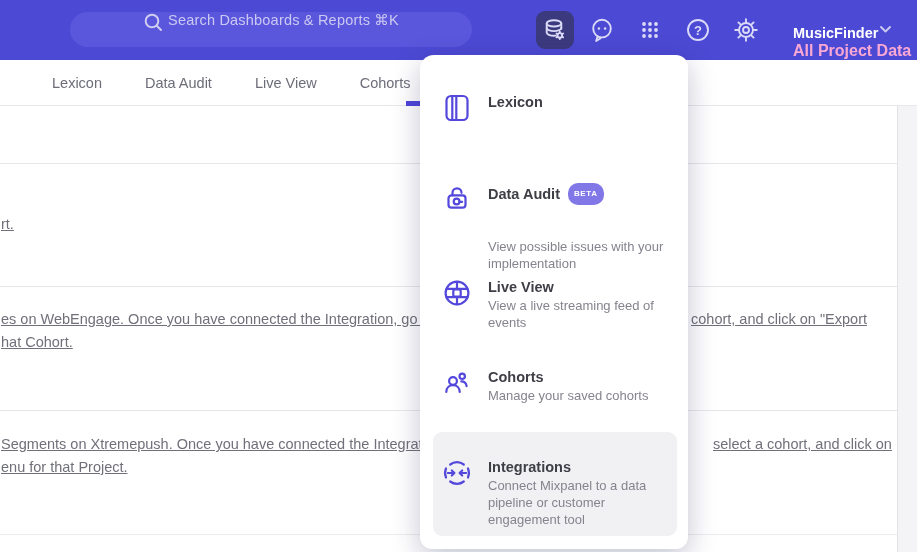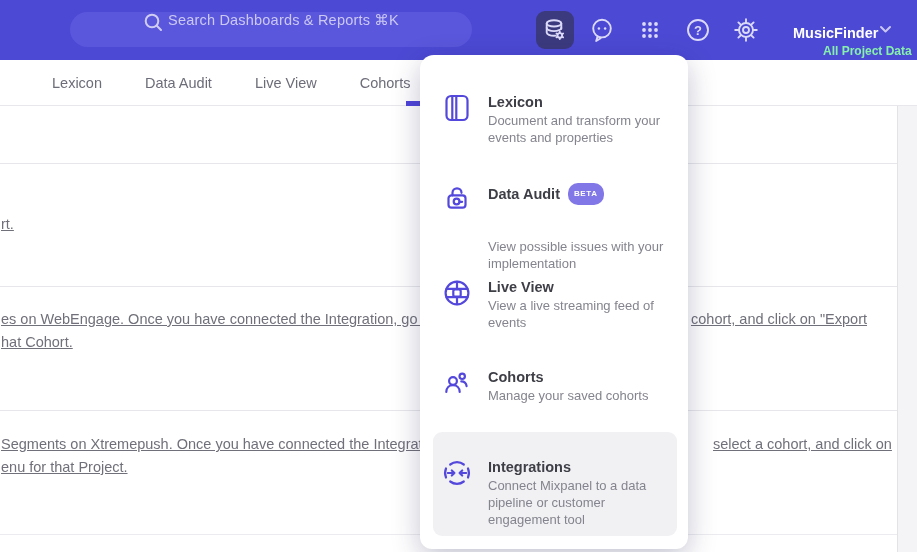--- a/index.html
+++ b/index.html
@@ -11,21 +11,21 @@
   .header { position:absolute; left:0; top:0; width:917px; height:60px; background:#4C49D4; z-index:5; }
   .search-pill { position:absolute; left:70px; top:12px; width:402px; height:35px;
                  background:#5B57DC; border-radius:18px; display:flex; align-items:flex-start;
                  justify-content:center; gap:4px; cursor:text; }
   .search-pill span { color:#CBC9F2; font-size:14.5px; letter-spacing:.2px; }
   .hicon { position:absolute; top:11px; width:38px; height:38px; border-radius:9px;
            display:flex; align-items:center; justify-content:center; cursor:pointer; }
   .hicon.active { background:#3C3A7E; }
   .project { position:absolute; left:793px; top:24px; cursor:pointer; }
   .project .pname { color:#fff; font-size:14.5px; font-weight:bold; line-height:19px; }
-  .project .pscope { color:#86efac; font-size:12px; font-weight:bold; line-height:16px;margin-left:30px; }
+  .project .pscope { color:#f9a8d4; font-size:16px; font-weight:bold; line-height:16px; }
   .chev { position:absolute; left:879px; top:25px; cursor:pointer; }
 
   
   .tabbar { position:absolute; left:0; top:60px; width:917px; height:46px; background:#fff;
             border-bottom:1px solid #E8E8EC; display:flex; align-items:center;
             padding-left:52px; gap:43px; z-index:1; }
   .tab { color:#6D6D7A; font-size:14.5px; cursor:pointer; white-space:nowrap; }
   .indicator { position:absolute; left:406px; top:101px; width:15px; height:5px;
                background:#4E44D9; z-index:2; }
 
@@ -162,21 +162,20 @@
     <div class="menu-item" style="top:38px;">
       <svg class="mi-icon" viewBox="0 0 30 30" fill="none" stroke="#5348DB" stroke-width="2.2" stroke-linejoin="round">
         <rect x="4.5" y="3" width="21" height="24" rx="4.5"></rect>
         <line x1="10.3" y1="3.4" x2="10.3" y2="26.6"></line>
         <line x1="14.3" y1="3.4" x2="14.3" y2="26.6"></line>
       </svg>
       <div>
         <div class="mi-title">
           <span>Lexicon</span>
         </div>
-        <div class="mi-desc" style="width:178px;">Document and transform your events and properties</div>
       </div>
     </div>
 
     <div class="menu-item" style="top:128px;">
       <svg class="mi-icon" viewBox="0 0 30 30" fill="none" stroke="#5348DB" stroke-width="2.2" stroke-linecap="round" stroke-linejoin="round">
         <path d="M10.5,12.3 V9.8 a4.5,4.5 0 0 1 9,0"></path>
         <rect x="6.5" y="12.3" width="17" height="12.4" rx="3"></rect>
         <circle cx="14.6" cy="18.5" r="2.9"></circle>
         <path d="M17.5,18.8 h2.6"></path>
       </svg>

